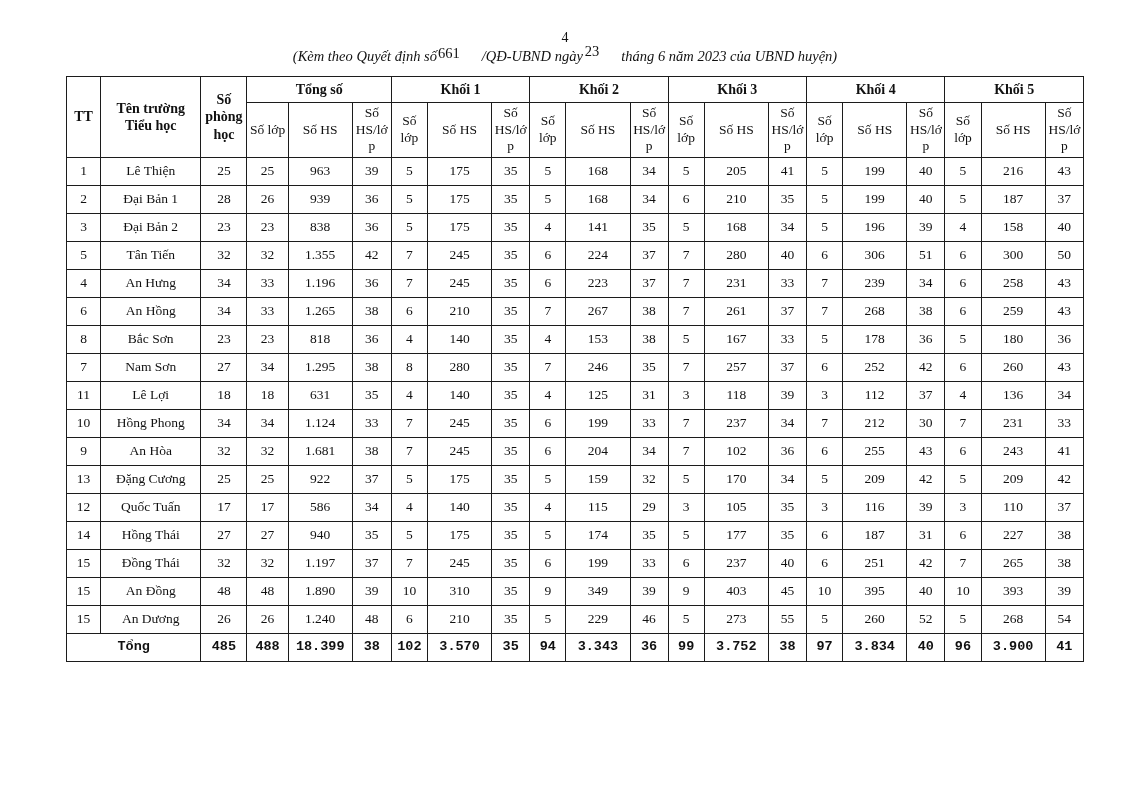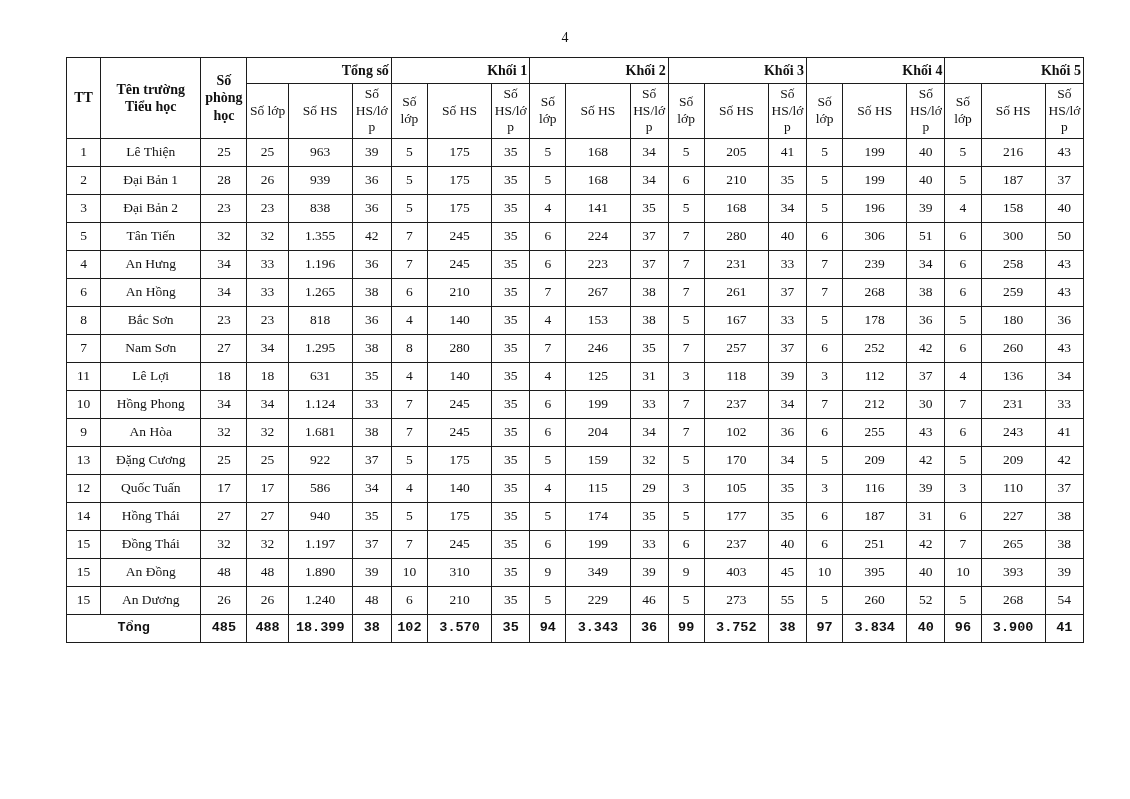--- a/index.html
+++ b/index.html
@@ -54,33 +54,34 @@
     border: 1px solid #1c1c1c;
     padding: 0 2px;
     text-align: center;
     vertical-align: middle;
     overflow-wrap: break-word;
     line-height: 1.25;
   }
   table.grid thead th { font-weight: bold; }
   table.grid thead tr.group-row th { height: 25px; font-size: 14px; }
   table.grid thead tr.sub-row th { height: 54px; font-weight: normal; font-size: 13.5px; }
-  table.grid thead th.span-head { font-weight: bold; text-align: right; }
+  table.grid thead th.span-head { font-weight: bold; }
   table.grid tbody td { height: 27px; }
   td.c-name { text-align: left; padding-left: 6px; }
   tr.total-row td { font-weight: bold; height: 29px; font-family: Liberation Mono, monospace; }
 </style>
 </head>
 <body>
 
 <div class="page">
 
   <div class="page-number">4</div>
 
 
+  <div class="doc-subtitle"><span>(Kèm theo Quyết định số</span><span class="fill-num first">661</span><span>/QĐ-UBND ngày</span><span class="fill-num second">23</span><span>tháng 6 năm 2023 của UBND huyện)</span></div>
 
   <table class="grid">
     <colgroup>
       <col style="width:34px">
         <col style="width:100px">
         <col style="width:46px">
       <col style="width:41px">
         <col style="width:64px">
         <col style="width:39px">
       <col style="width:36px">

